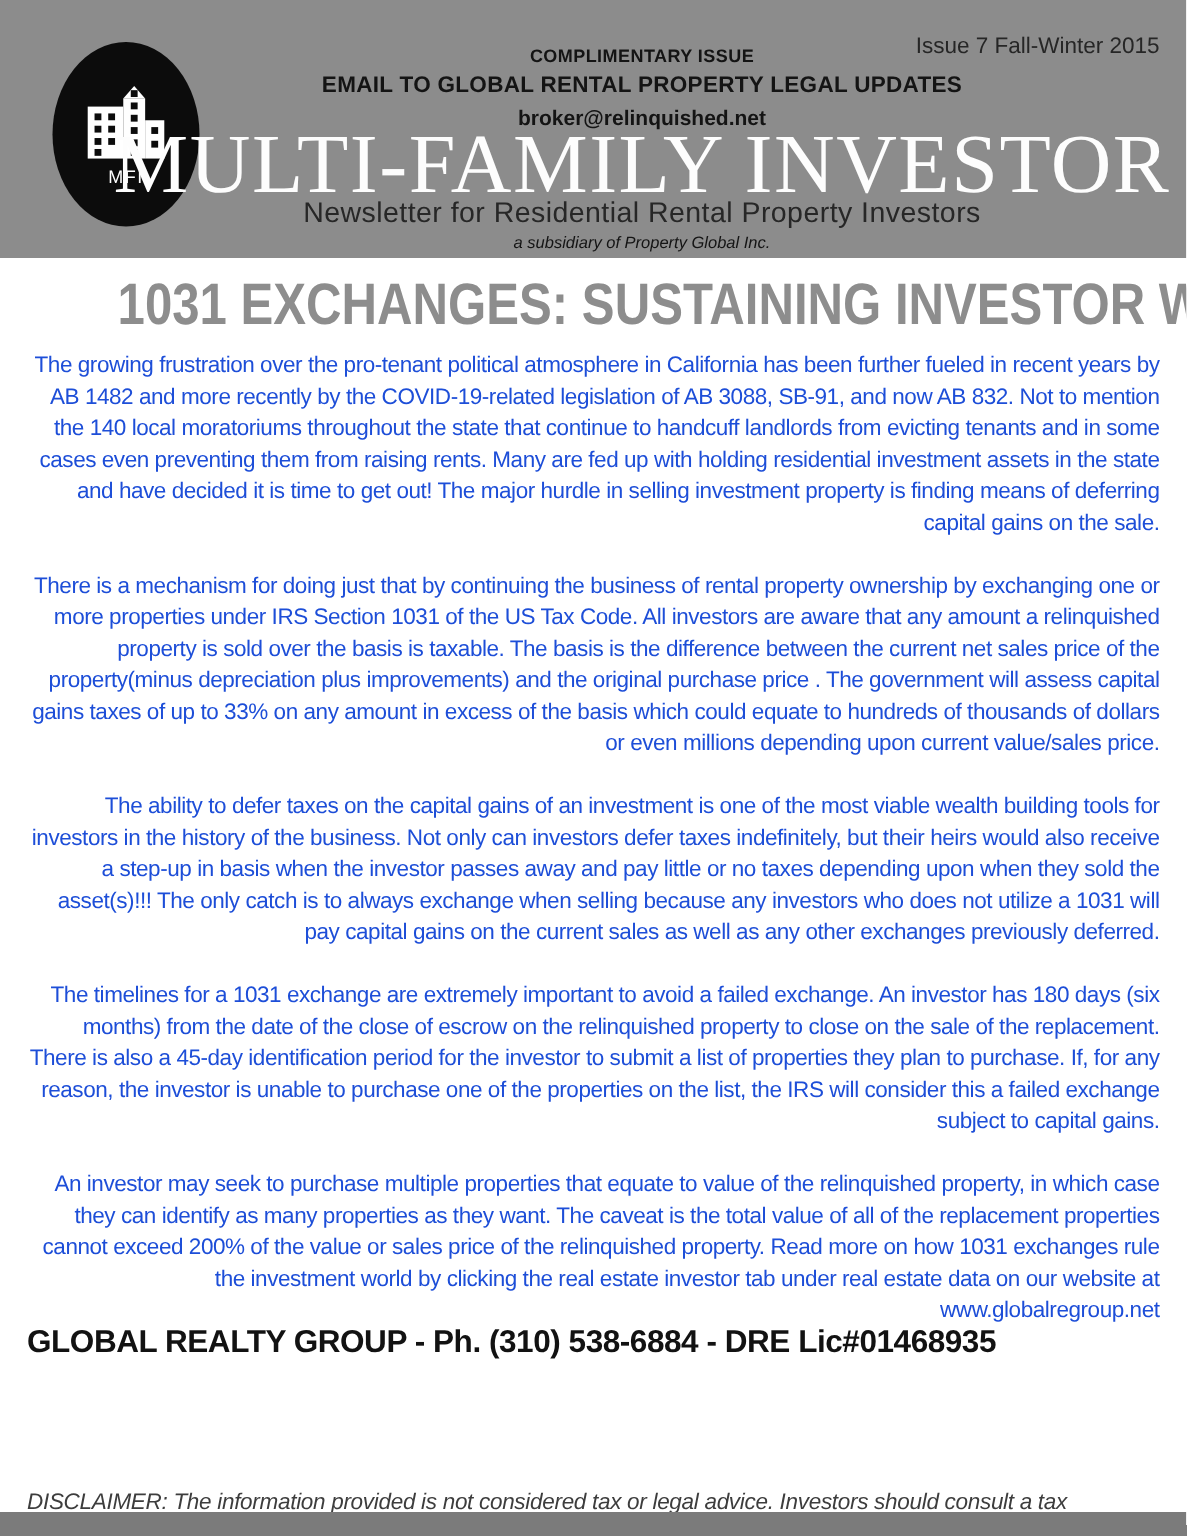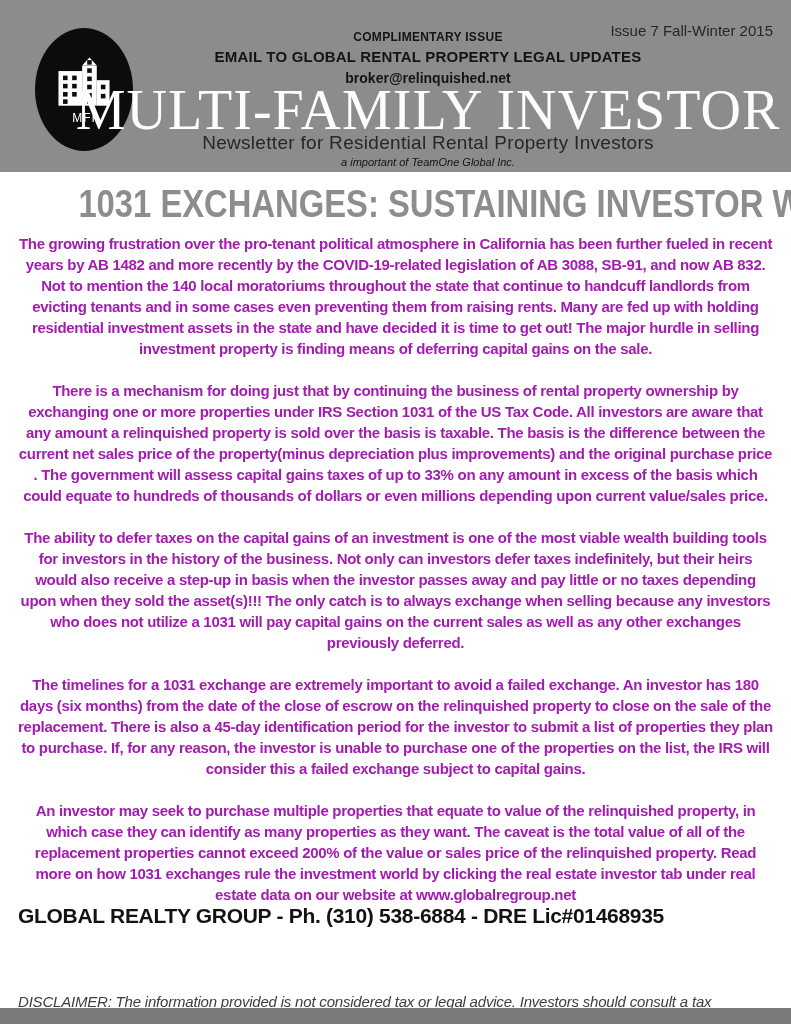--- a/index.html
+++ b/index.html
@@ -92,28 +92,28 @@
     font-size:39px;
     font-weight:bold;
     color:#8d8d8d;
     transform:scaleX(0.84);
     transform-origin:50% 50%;
     letter-spacing:0px;
     font-stretch:condensed;
   }
   .body-copy p {
     font-size:15px;
-    font-weight:bold;
+    font-weight:normal;
     font-stretch:condensed;
     letter-spacing:-0.3px;
     line-height:21px;
-    color:#a21caf;
+    color:#1d4ed8;
     margin-top:9px;
     margin-bottom:21px;
-    text-align:center;
+    text-align:right;
   }
   .body-copy p.last { margin-bottom:0; }
   .contact-line {
     font-size:21px;
     font-weight:bold;
     font-stretch:condensed;
     letter-spacing:-0.3px;
     line-height:21px;
     color:#121212;
   }
@@ -174,21 +174,21 @@
       </span>
       <span class="logo-text">MFI</span>
     </div>
 
     <div class="mast-center">
       <div class="complimentary">COMPLIMENTARY ISSUE</div>
       <div class="email-cta">EMAIL TO GLOBAL RENTAL PROPERTY LEGAL UPDATES</div>
       <div class="email-addr">broker@relinquished.net</div>
       <div class="mast-title">MULTI-FAMILY INVESTOR</div>
       <div class="mast-subtitle">Newsletter for Residential Rental Property Investors</div>
-      <div class="subsidiary">a important of TeamOne Global Inc.</div>
+      <div class="subsidiary">a subsidiary of Property Global Inc.</div>
     </div>
 
     <div class="issue-info">Issue 7 Fall-Winter 2015</div>
   </div>
 
   <div class="article">
     <div class="headline">1031 EXCHANGES: SUSTAINING INVESTOR WEALTH</div>
 
     <div class="body-copy">
       <p>The growing frustration over the pro-tenant political atmosphere in California has been further fueled in recent years by AB 1482 and more recently by the COVID-19-related legislation of AB 3088, SB-91, and now AB 832. Not to mention the 140 local moratoriums throughout the state that continue to handcuff landlords from evicting tenants and in some cases even preventing them from raising rents. Many are fed up with holding residential investment assets in the state and have decided it is time to get out! The major hurdle in selling investment property is finding means of deferring capital gains on the sale.</p>

